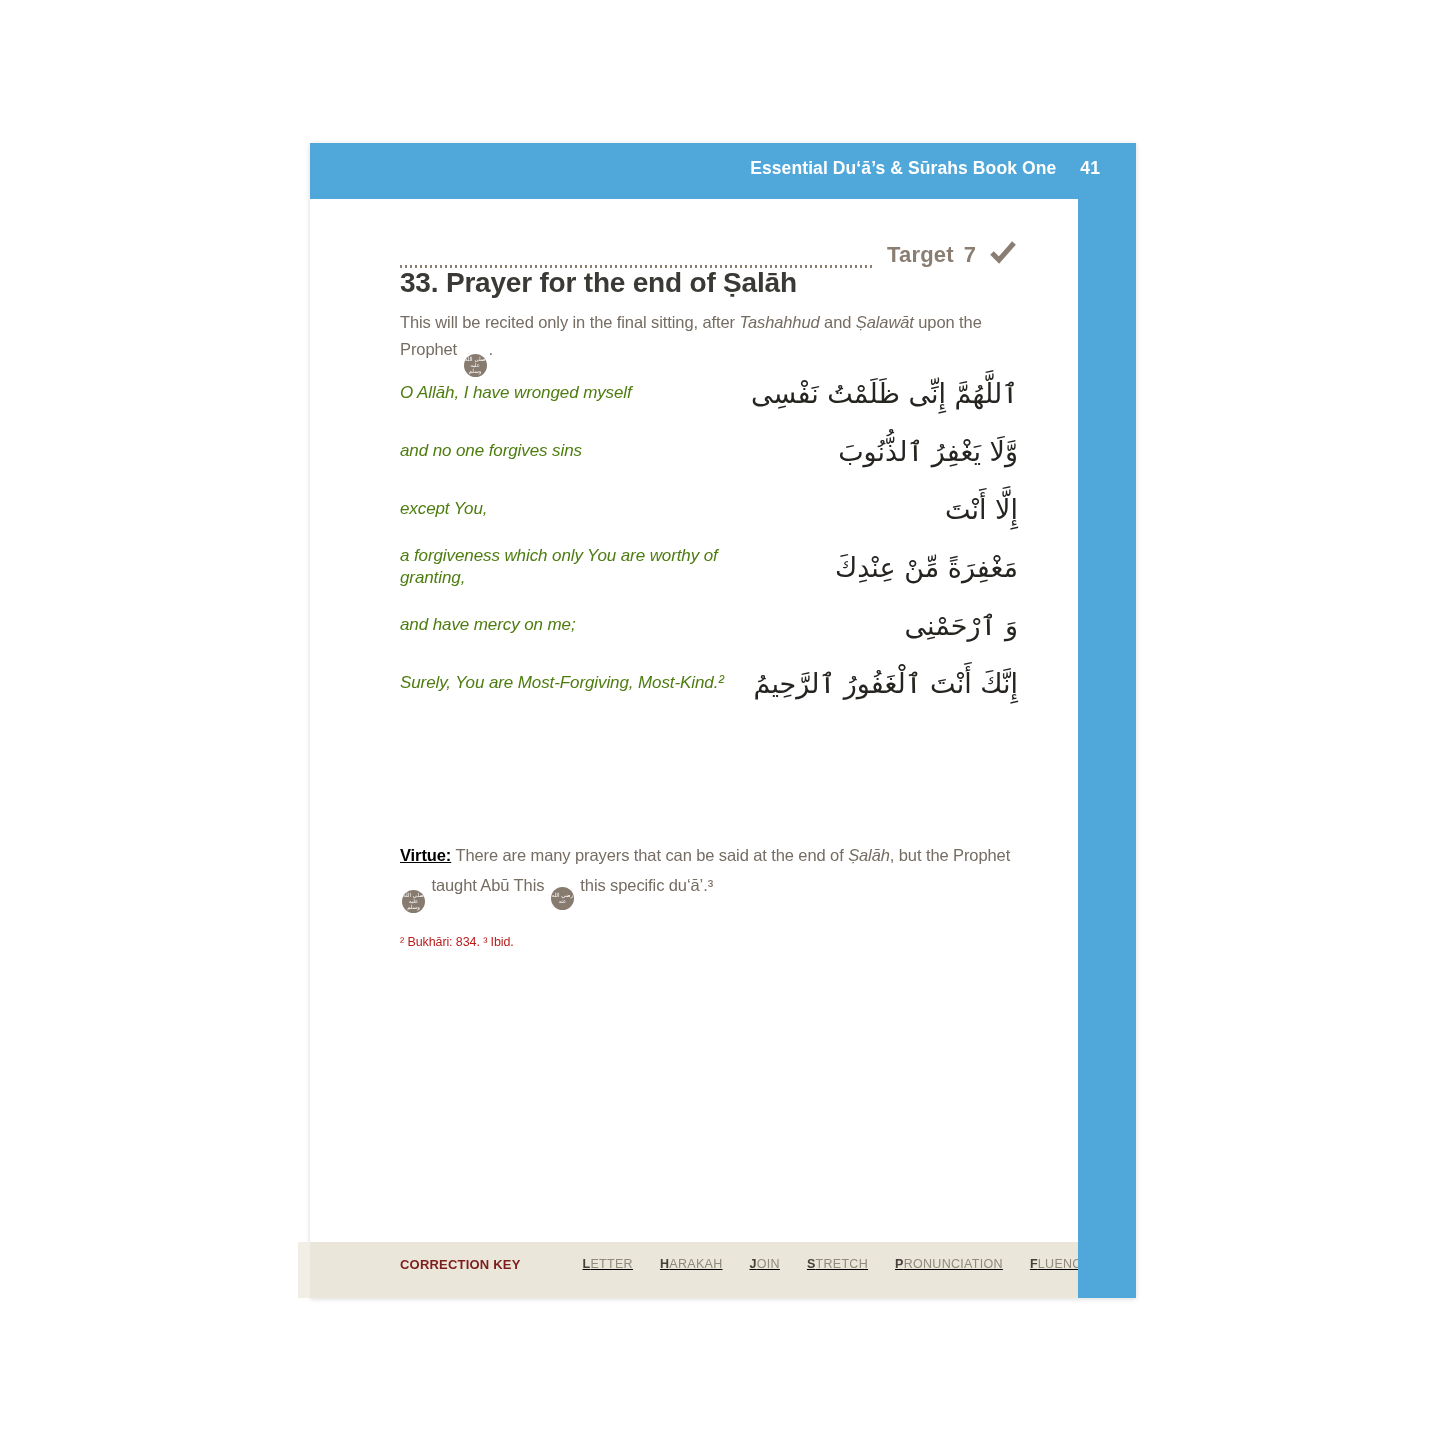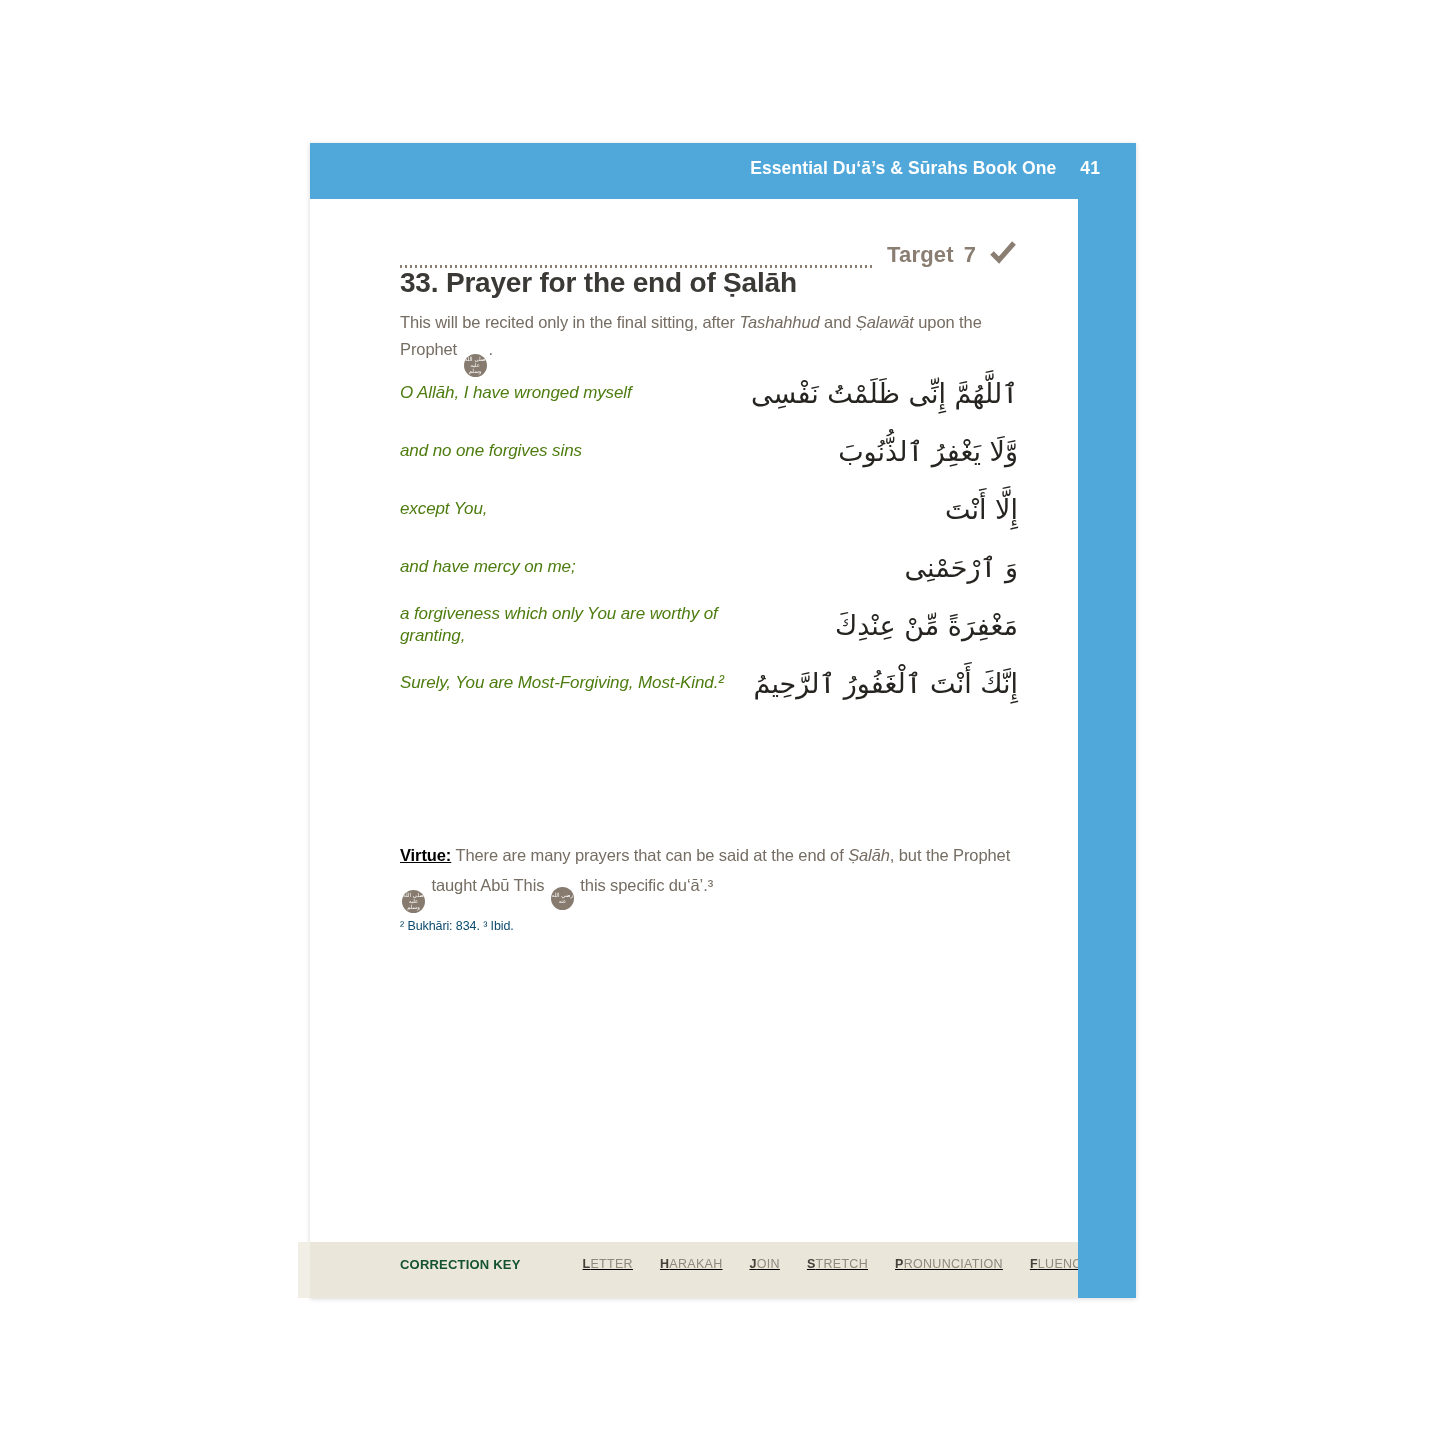--- a/index.html
+++ b/index.html
@@ -47,29 +47,29 @@
   }
   .virtue{top:697px;font-size:16.5px;line-height:30px;color:#756C62;letter-spacing:-0.1px;width:624px;}
   .virtue .vlabel{font-weight:700;color:#000000;text-decoration:underline;}
   .term{font-style:italic;}
   .seal{
     display:inline-flex;align-items:center;justify-content:center;text-align:center;
     width:23px;height:23px;border-radius:50%;background:#877B6F;color:#ffffff;
     font-size:5.5px;line-height:1.1;vertical-align:-6px;overflow:hidden;
     font-family:"DejaVu Sans",sans-serif;margin:0 2px;
   }
-  .footnote{margin-top:4px;font-size:12.5px;line-height:18px;color:#0c4a6e;}
+  .footnote{margin-top:20px;font-size:12.5px;line-height:18px;color:#b91c1c;}
   .footer{
     position:absolute;bottom:0;left:0;right:0;height:56px;background:#EAE6D9;z-index:1;
     display:flex;align-items:center;box-sizing:border-box;padding:0 0 12px 90px;
   }
   .footer-ext{
     position:absolute;bottom:0;left:-12px;width:12px;height:56px;background:#F1EEE6;z-index:1;
   }
-  .ck-label{font-size:13px;font-weight:700;color:#14532d;letter-spacing:0.2px;margin-right:62px;white-space:nowrap;}
+  .ck-label{font-size:13px;font-weight:700;color:#7f1d1d;letter-spacing:0.2px;margin-right:62px;white-space:nowrap;}
   .ck-items{display:flex;gap:27px;}
   .ck-item{font-size:12.5px;letter-spacing:0.3px;white-space:nowrap;text-decoration:underline;}
   .ck-first{font-weight:700;color:#45403A;}
   .ck-rest{color:#8F897E;}
   .abs{position:absolute;align-items:flex-end;}
 </style>
 </head>
 <body>
 
 <div class="page">
@@ -105,27 +105,27 @@
       <span class="ar">ٱللَّهُمَّ إِنِّى ظَلَمْتُ نَفْسِى</span>
     </div>
     <div class="prow">
       <span class="eng">and no one forgives sins</span>
       <span class="ar">وَّلَا يَغْفِرُ ٱلذُّنُوبَ</span>
     </div>
     <div class="prow">
       <span class="eng">except You,</span>
       <span class="ar">إِلَّا أَنْتَ</span>
     </div>
+    <div class="prow tall">
+      <span class="eng">a forgiveness which only You are worthy of granting,</span>
+      <span class="ar">مَغْفِرَةً مِّنْ عِنْدِكَ</span>
+    </div>
     <div class="prow">
       <span class="eng">and have mercy on me;</span>
       <span class="ar">وَ ٱرْحَمْنِى</span>
-    </div>
-    <div class="prow tall">
-      <span class="eng">a forgiveness which only You are worthy of granting,</span>
-      <span class="ar">مَغْفِرَةً مِّنْ عِنْدِكَ</span>
     </div>
     <div class="prow">
       <span class="eng">Surely, You are Most-Forgiving, Most-Kind.²</span>
       <span class="ar">إِنَّكَ أَنْتَ ٱلْغَفُورُ ٱلرَّحِيمُ</span>
     </div>
   </div>
 
   <div class="content abs virtue">
     <span class="vlabel">Virtue:</span><span> There are many prayers that can be said at the end of </span><span class="term">Ṣalāh</span><span>, but the Prophet </span><span class="seal">صلى الله عليه وسلم</span><span> taught Abū This </span><span class="seal">رضي الله عنه</span><span> this specific du‘ā’.³</span>
     <div class="footnote">² Bukhāri: 834. ³ Ibid.</div>

